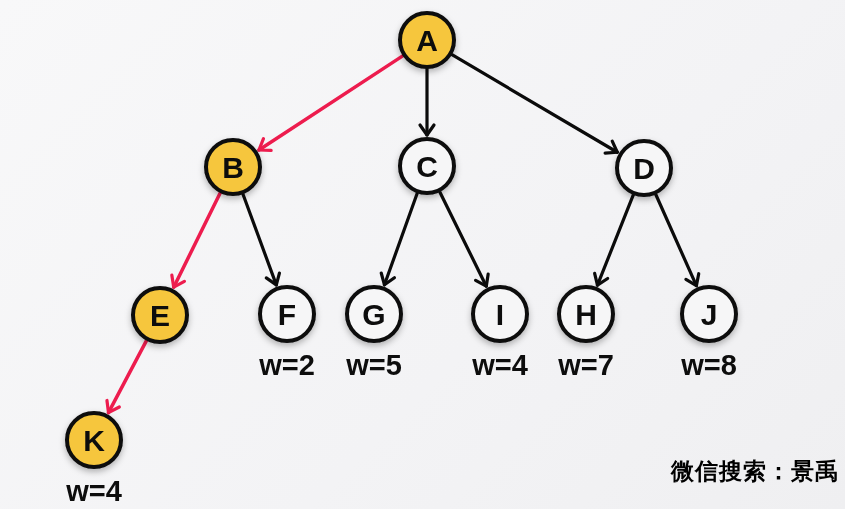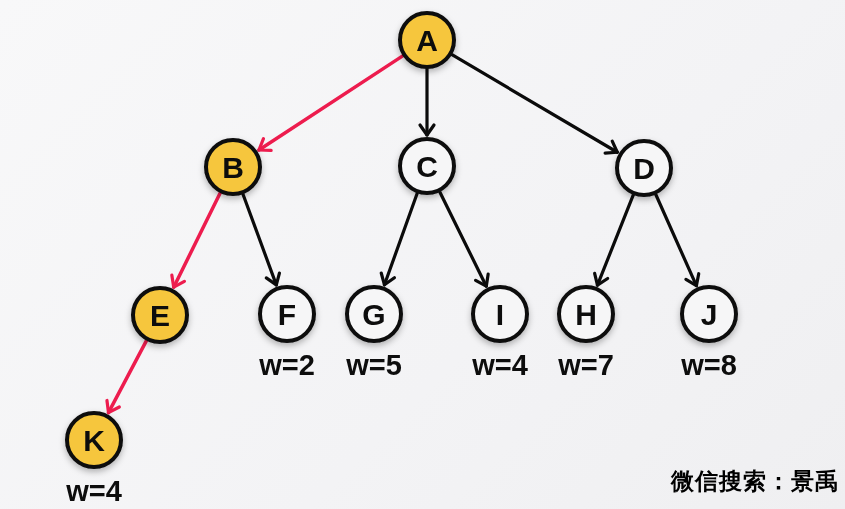--- a/index.html
+++ b/index.html
@@ -32,21 +32,21 @@
   }
   .weight-label {
     font-family: "Liberation Sans", sans-serif;
     font-weight: bold;
     font-size: 29px;
     text-anchor: middle;
   }
   .watermark {
     position: absolute;
     right: 6px;
-    bottom: 12px;
+    bottom: 22px;
     font-weight: bold;
     font-size: 23px;
     color: #000;
     letter-spacing: 1px;
   }
 </style>
 </head>
 <body>
 
 <div class="canvas">

